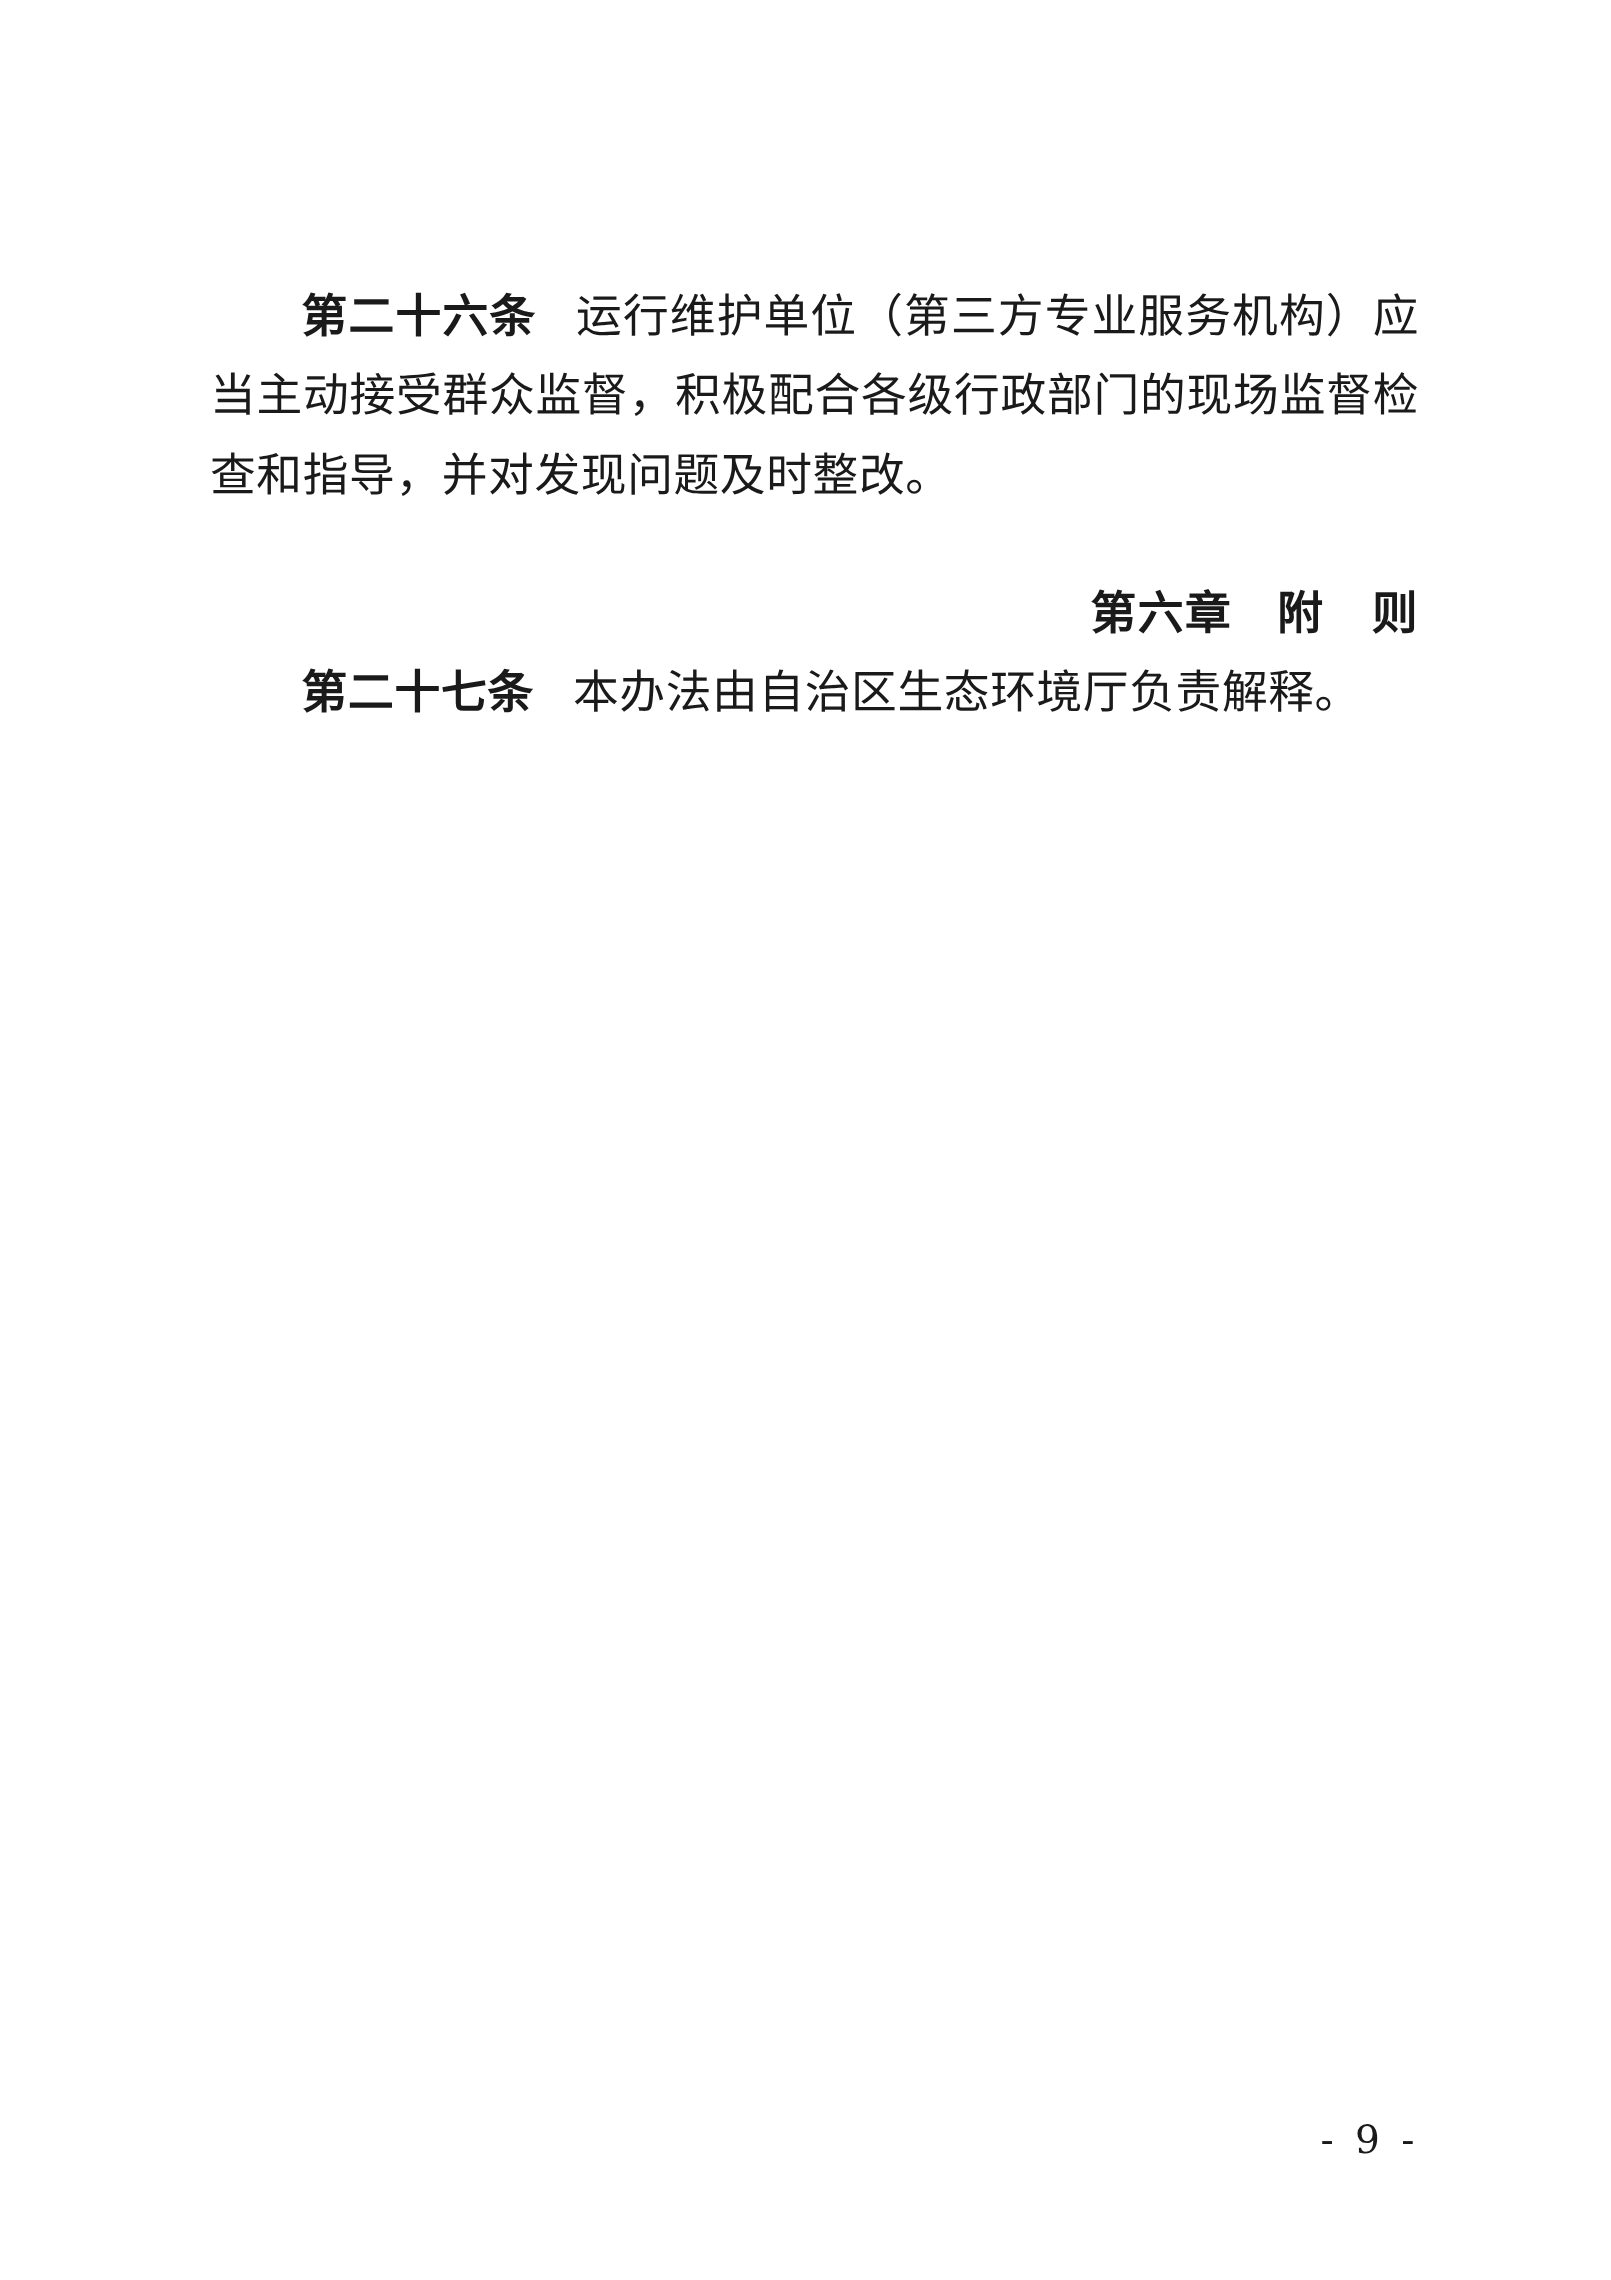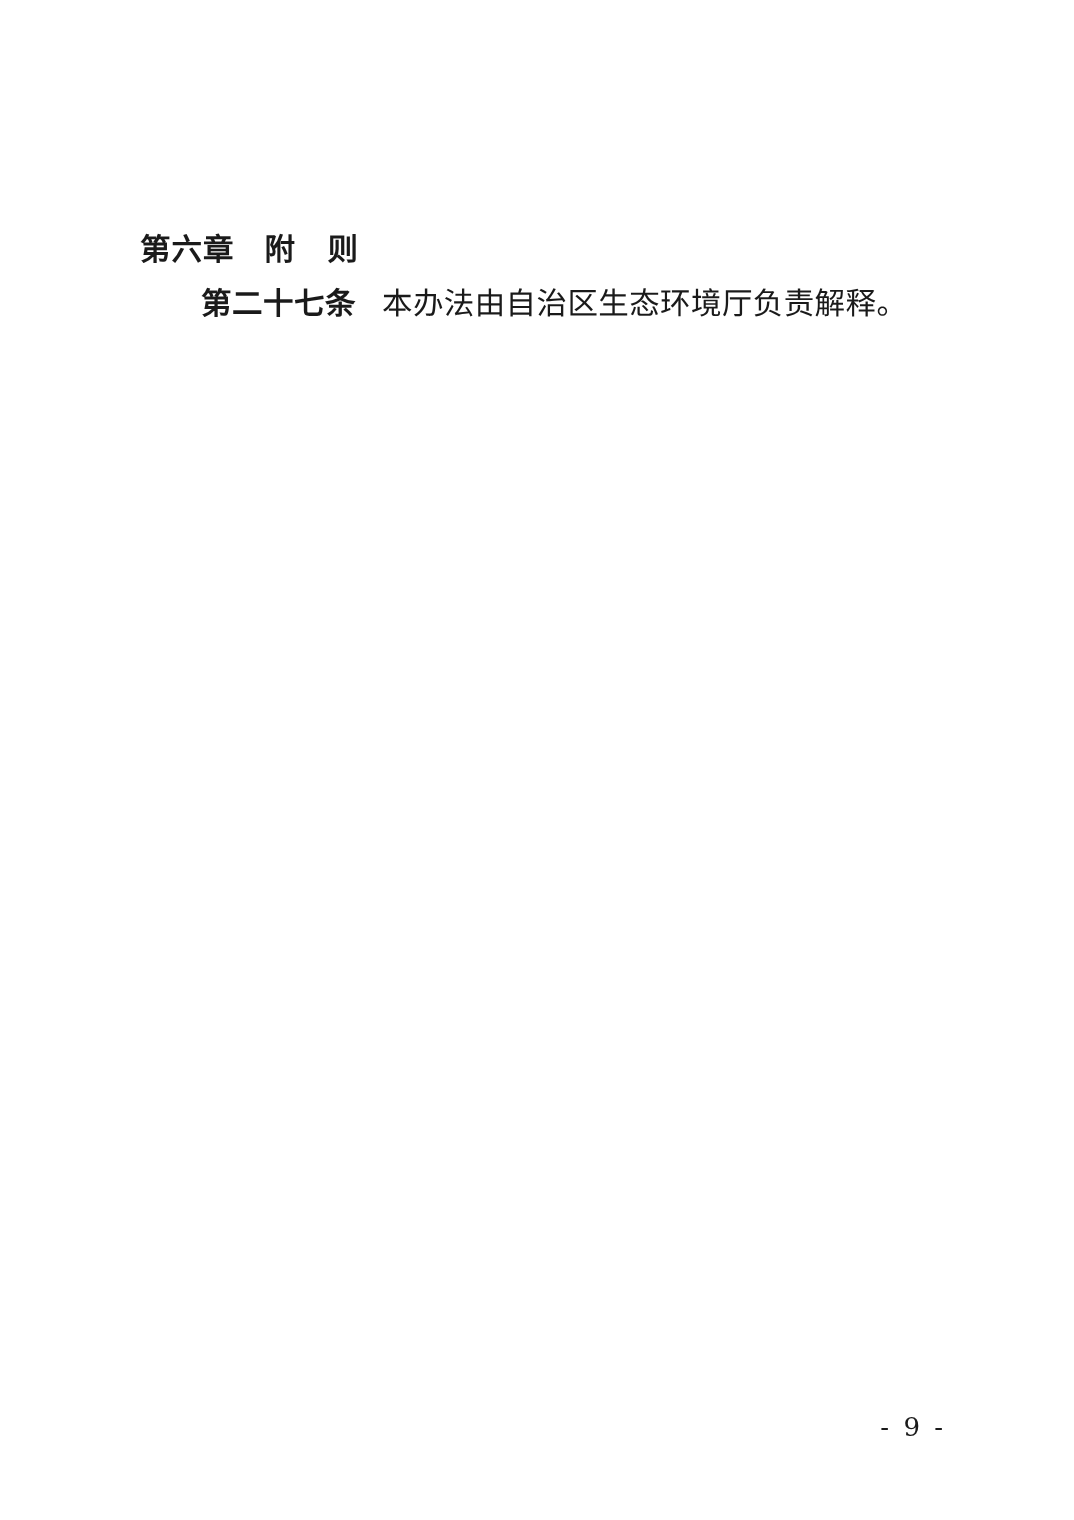--- a/index.html
+++ b/index.html
@@ -42,21 +42,21 @@
     font-weight: bold;
     letter-spacing: 0.5px;
   }
   .art-gap {
     display: inline-block;
     width: 26px;
   }
   .chapter-heading {
     font-size: 30.5px;
     font-weight: bold;
-    text-align: left;
+    text-align: right;
     margin: 40px 0 8px 0;
     letter-spacing: 1px;
   }
   .chap-space {
     display: inline-block;
     width: 30px;
   }
   .closing-para {
     margin: 0;
   }
@@ -71,20 +71,21 @@
     font-family: "DejaVu Serif", "Liberation Serif", serif;
   }
 </style>
 </head>
 <body>
 
 <div class="page">
 
 
 
+  <p class="body-text para indent"><span class="art-label">第二十六条</span><span class="art-gap"></span><span>运行维护单位（第三方专业服务机构）应当主动接受群众监督，积极配合各级行政部门的现场监督检查和指导，并对发现问题及时整改。</span></p>
 
   <div class="chapter-heading"><span>第六章</span><span class="chap-space"></span><span>附　则</span></div>
 
   <p class="body-text para indent closing-para"><span class="art-label">第二十七条</span><span class="art-gap"></span><span>本办法由自治区生态环境厅负责解释。</span></p>
 
 
 </div>
 
 <div class="page-number">- 9 -</div>
 

